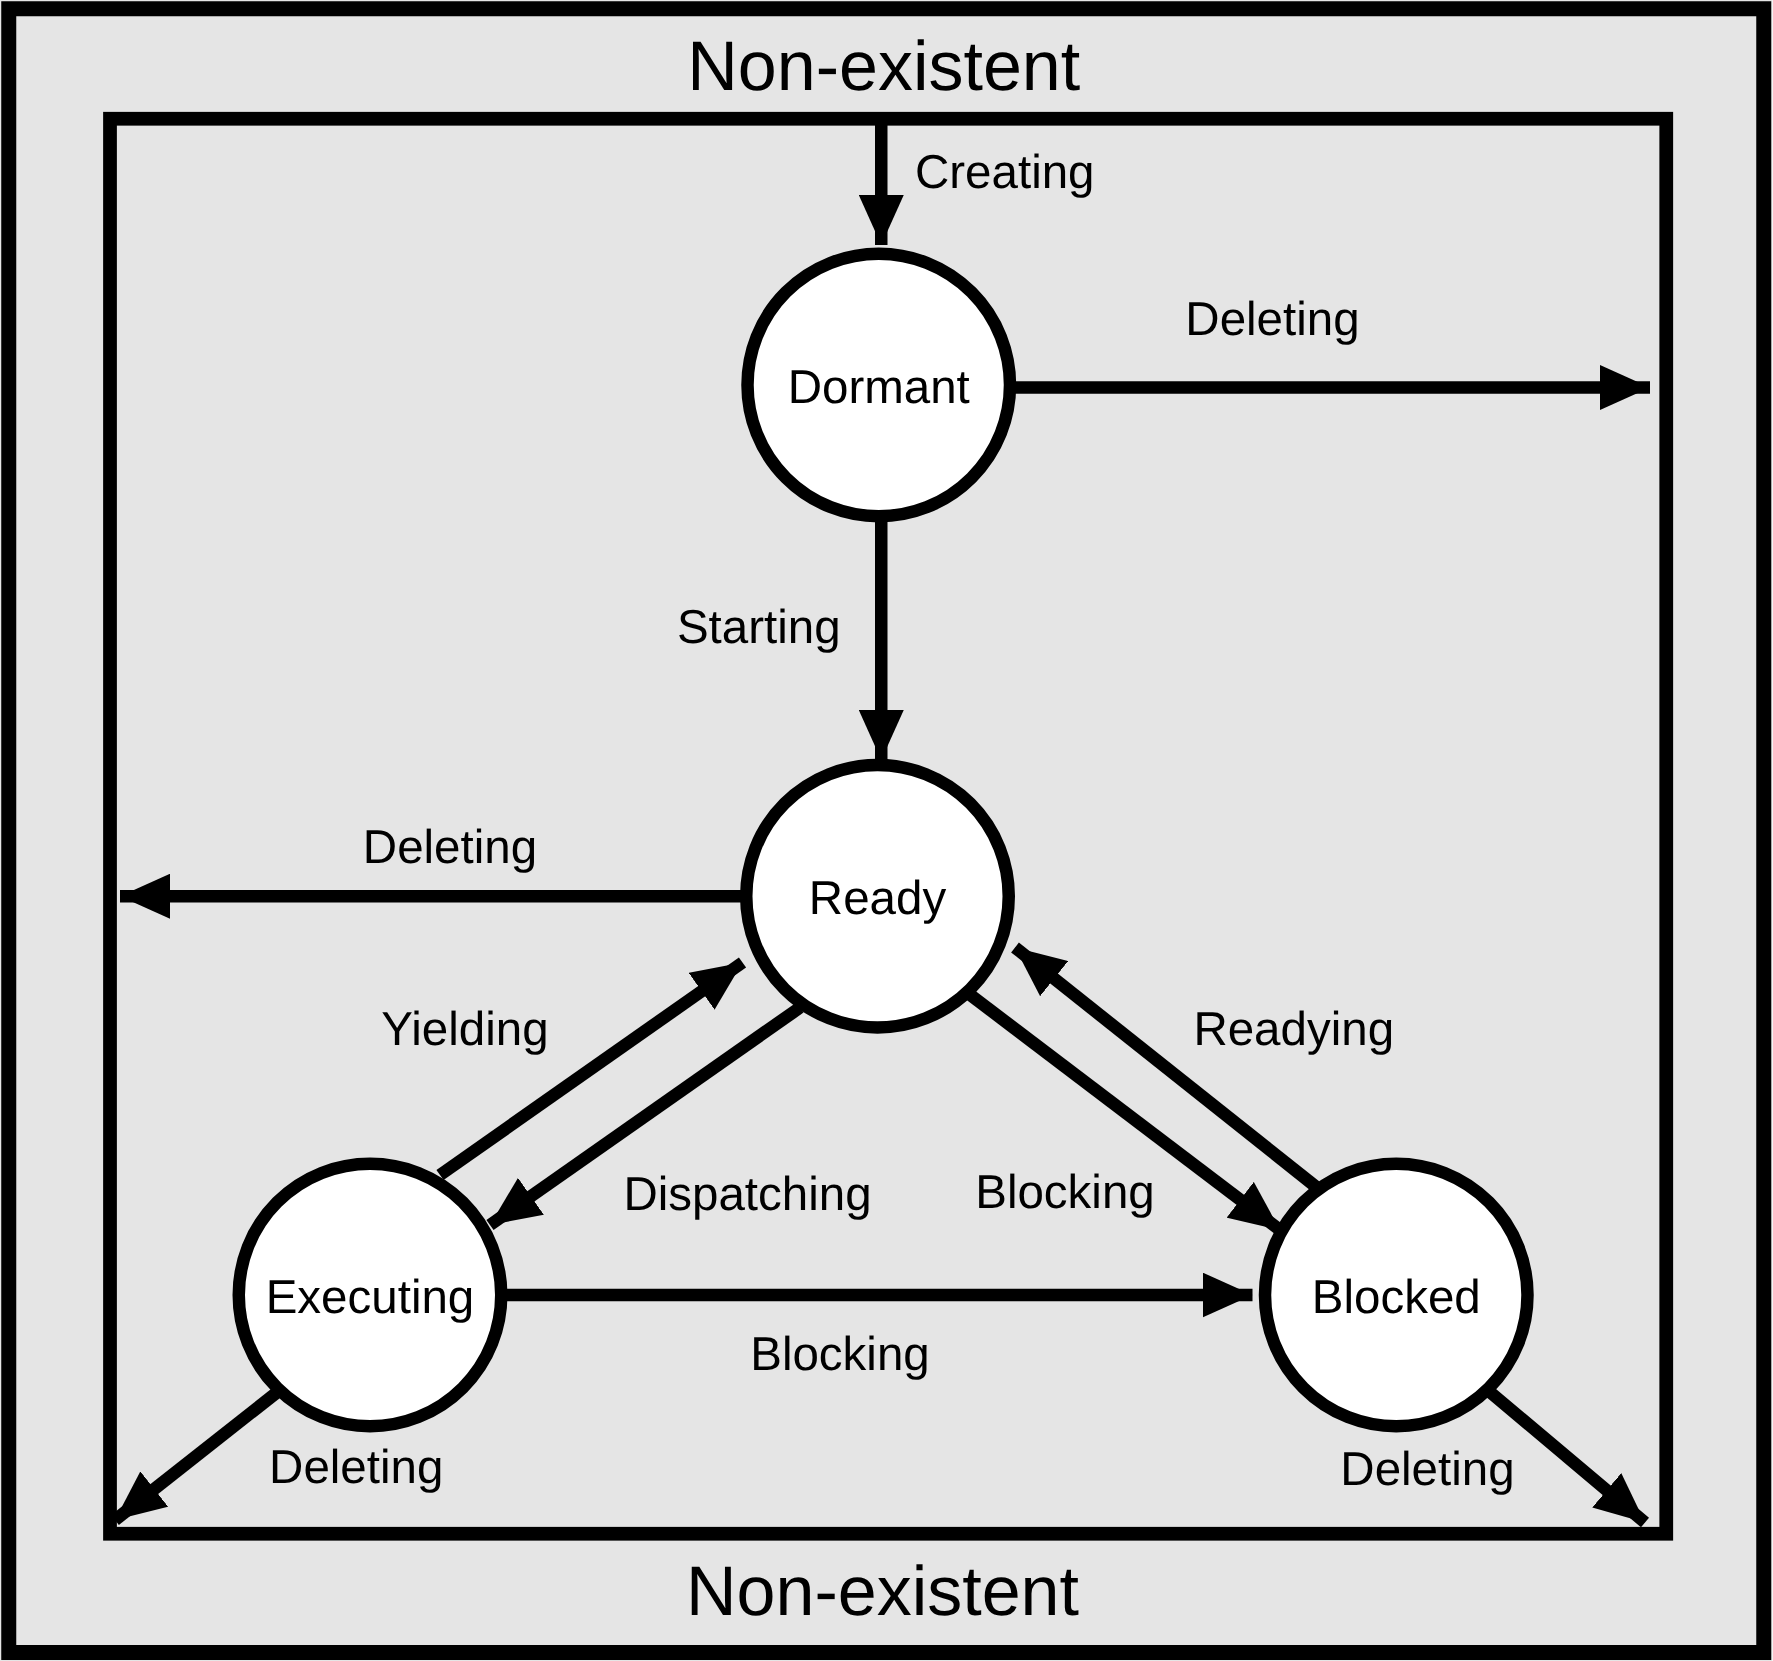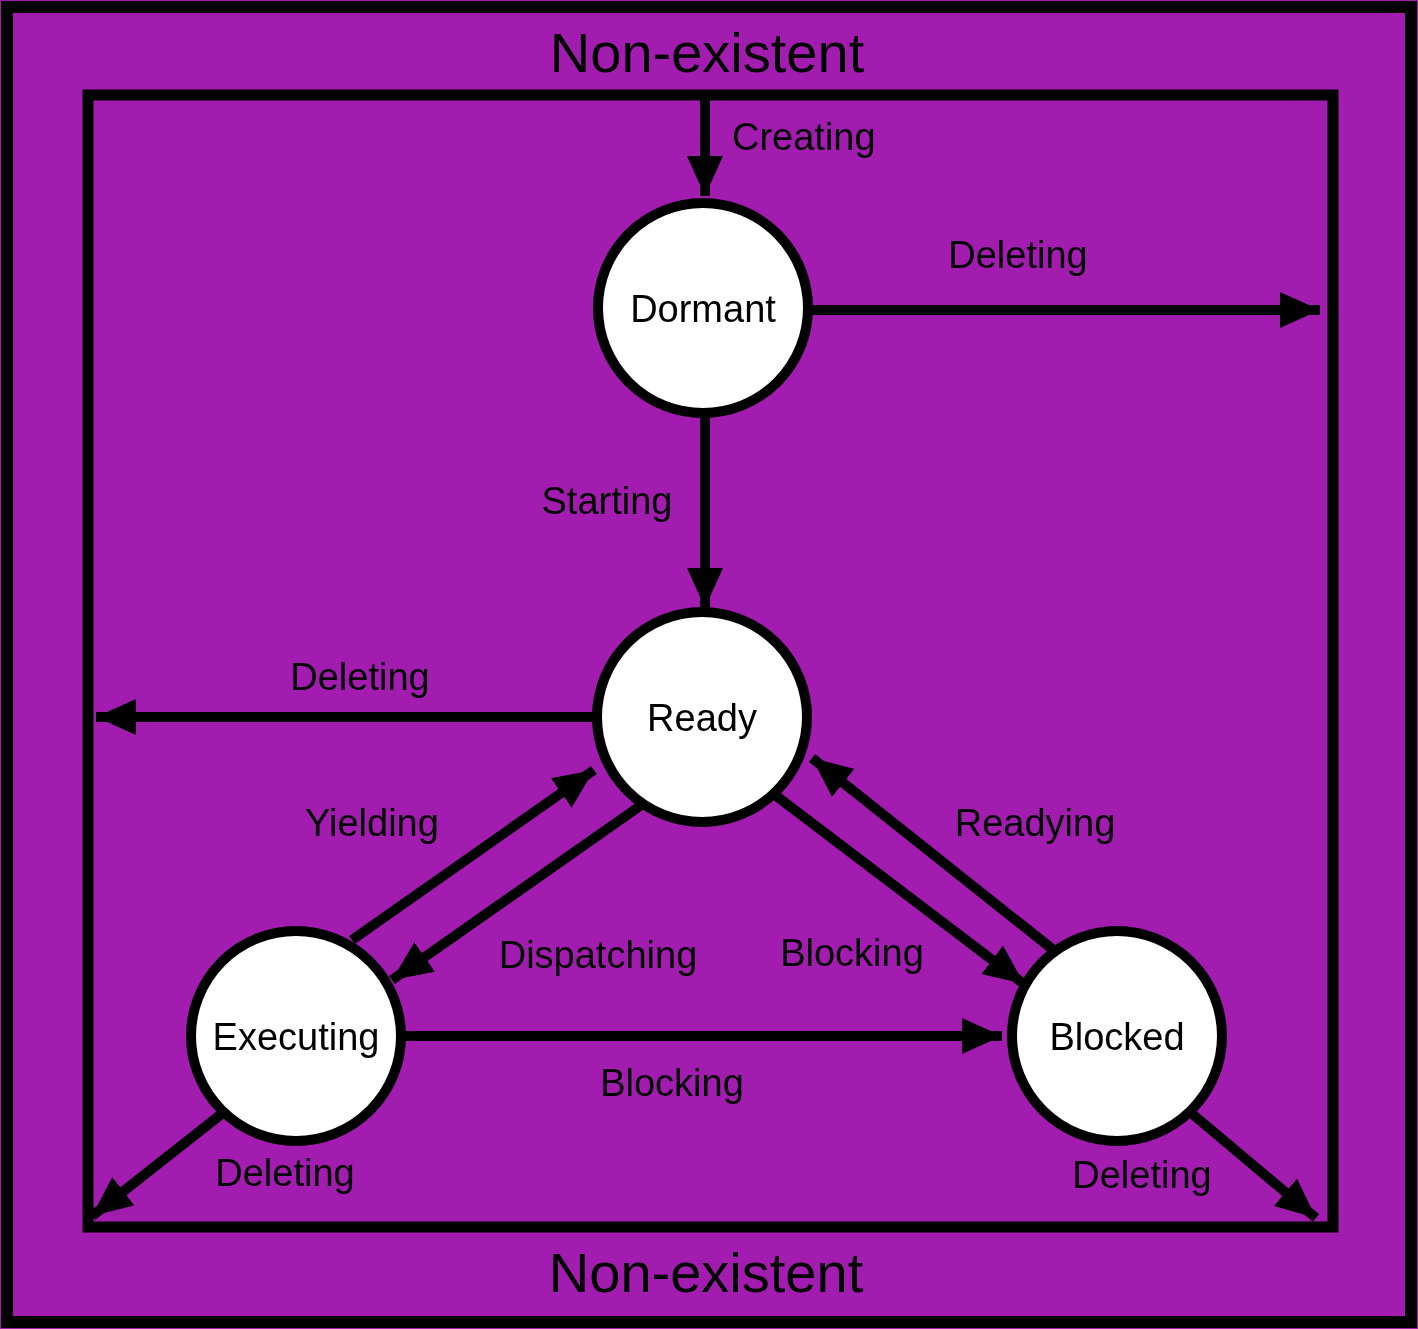--- a/index.html
+++ b/index.html
@@ -4,21 +4,21 @@
 <style>
   html, body {
     margin: 0;
     padding: 0;
     background: #ffffff;
   }
   .stage {
     position: relative;
     width: 1418px;
     height: 1329px;
-    background: #a21caf;
+    background: #e5e5e5;
     font-family: "Liberation Sans", sans-serif;
   }
   svg {
     display: block;
     width: 1418px;
     height: 1329px;
   }
   .ink-line {
     stroke: #000000;
     fill: none;

